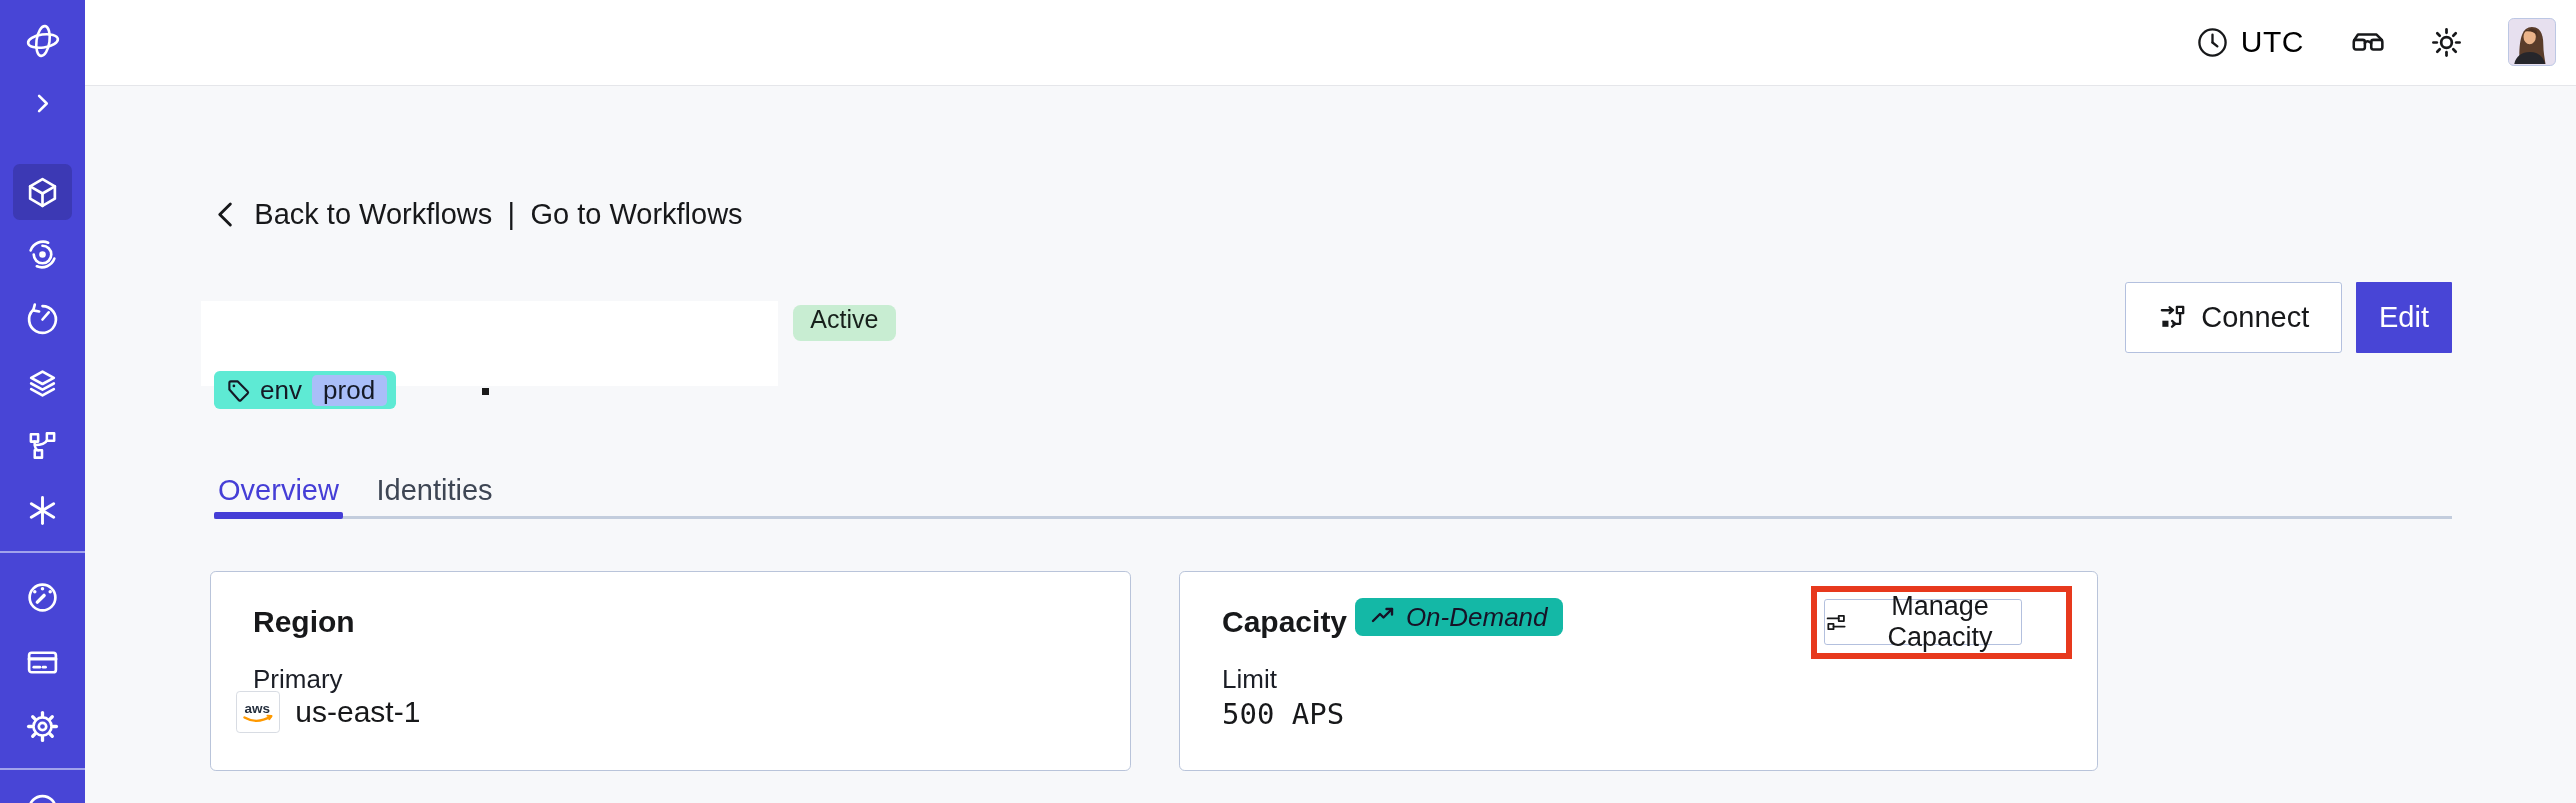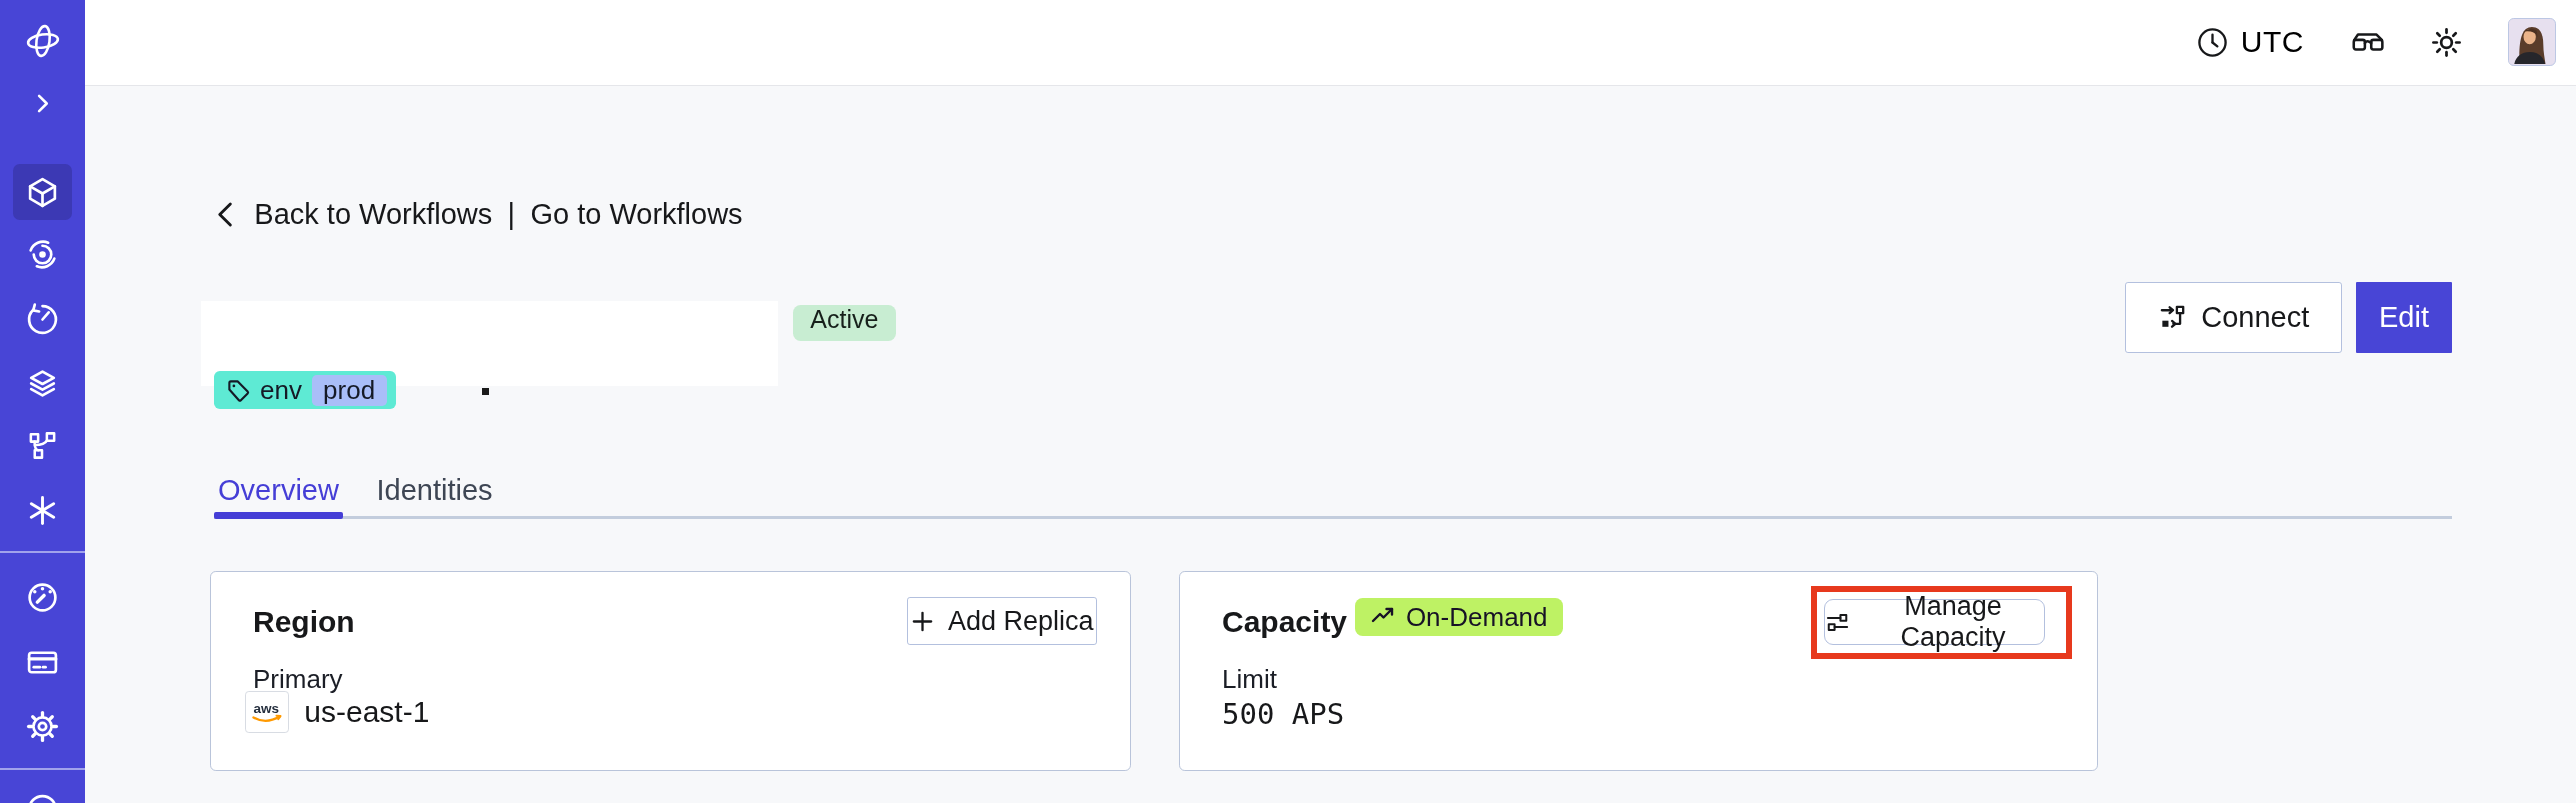--- a/index.html
+++ b/index.html
@@ -62,27 +62,27 @@
   #card-region { left:125px; width:921px; }
   #card-capacity { left:1094px; width:919px; }
   #card-retention { left:2062px; width:306px; }
   .card-title { position:absolute; left:42px; top:33px; font-size:30px; font-weight:600; color:#17181A; }
   .card-label { position:absolute; left:42px; top:92px; font-size:26px; color:#1B1E26; }
   .card-value { position:absolute; left:42px; top:125px; font-size:30px; color:#17181A; }
   .mono { font-family:"DejaVu Sans Mono", monospace; font-size:29px; }
 
   #add-replica-btn { position:absolute; left:696px; top:25px; width:190px; height:48px; font-size:27px; }
   #manage-red-box { position:absolute; left:631px; top:14.4px; width:261px; height:73px; border:6.7px solid #E7391D; }
-  #manage-btn { position:absolute; left:6.7px; top:6.7px; width:221px; height:46px; font-size:27px;border-radius:9px; }
-
-  #ondemand-badge { position:absolute; left:175px; top:26px; height:38px; padding:0 15.3px; background:#bef264;
-                    border-radius:7.7px; display:flex; align-items:center; gap:9.6px; font-size:26px; font-weight:500; color:#171226; }
+  #manage-btn { position:absolute; left:6.7px; top:6.7px; width:198px; height:46px; font-size:27px; }
+
+  #ondemand-badge { position:absolute; left:175px; top:26px; height:38px; padding:0 15.3px; background:#14b8a6;
+                    border-radius:7.7px; display:flex; align-items:center; gap:9.6px; font-size:26px; font-weight:500; color:#171226;font-style:italic; }
   #ondemand-badge svg { stroke:#171226; fill:none; stroke-width:2.4; stroke-linecap:round; stroke-linejoin:round; }
 
-  #region-value-row { position:absolute; left:34px; top:119px; display:flex; align-items:center; gap:15.3px; }
+  #region-value-row { position:absolute; left:25px; top:119px; display:flex; align-items:center; gap:15.3px; }
   #aws-chip { width:44px; height:42px; background:#fff; border:1.9px solid #D8DCE3; border-radius:3.8px;
               display:flex; align-items:center; justify-content:center; }
   #region-value { font-size:30px; color:#17181A; }
 
   #retention-value { top:129px; }
 </style>
 </head>
 <body>
 
 <nav id="sidebar" class="abs">
@@ -276,27 +276,20 @@
     <span>Edit</span>
   </button>
 
   <div id="tab-baseline" class="abs"></div>
   <button id="tab-overview" class="tab">Overview</button>
   <button id="tab-identities" class="tab">Identities</button>
   <div id="tab-active-underline" class="abs"></div>
 
   <section id="card-region" class="card">
     <h3 class="card-title">Region</h3>
-    <button id="add-replica-btn" class="btn-outline">
-      <svg width="25" height="25" viewBox="0 0 26 26">
-        <path d="M13 4 V22"></path>
-          <path d="M4 13 H22"></path>
-      </svg>
-      <span>Add Replica</span>
-    </button>
     <div class="card-label">Primary</div>
     <div id="region-value-row">
       <span id="aws-chip">
         <svg width="36" height="29" viewBox="0 0 40 30">
           <text x="5" y="16" font-size="15" font-weight="bold" fill="#252F3E" font-family="Liberation Sans, sans-serif">aws</text>
           <path d="M5 20.5 Q 19 28.5 34 19.5" stroke="#FF9900" stroke-width="2.6" fill="none" stroke-linecap="round"></path>
           <path d="M30.5 18.5 l4.5 0.5 -2.5 3.5" stroke="#FF9900" stroke-width="2.2" fill="none" stroke-linecap="round" stroke-linejoin="round"></path>
         </svg>
       </span>
       <span id="region-value">us-east-1</span>

